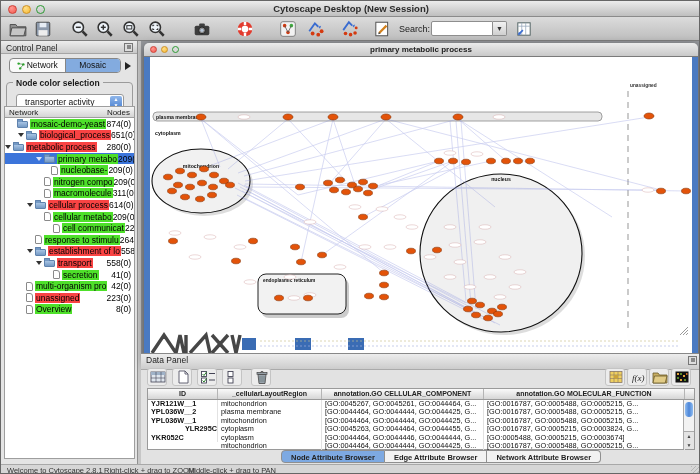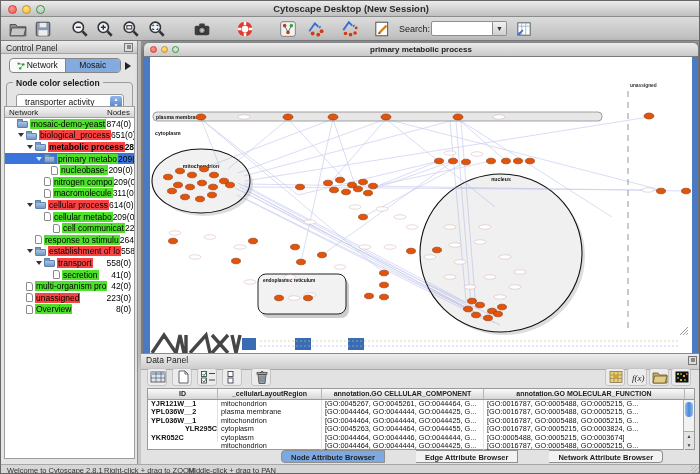--- a/index.html
+++ b/index.html
@@ -123,21 +123,21 @@
     background:linear-gradient(90deg,#8ebbf0,#4d86d8,#8ebbf0);}
   .dp-arrows{position:absolute;left:0;bottom:0;width:10px;height:18px;background:#e4e4e4;
     border-top:1px solid #aaa;font-size:5px;color:#444;text-align:center;line-height:9px;}
   .dp-tabs{position:absolute;left:0;top:96px;width:100%;height:15px;display:flex;
     justify-content:flex-start;padding-left:140px;}
   .dp-tab{font-size:7.5px;font-weight:bold;color:#222;background:#f2f2f2;
     border:1px solid #8f8f8f;padding:1.5px 9px 0 9px;height:13px;}
   .dp-tab.sel{background:#7da9e2;}
   .dp-tab:first-child{border-radius:4px 0 0 4px;}
   .dp-tab:last-child{border-radius:0 4px 4px 0;}
-  .dp-tab + .dp-tab{border-left:none;margin-left:31px;}
+  .dp-tab + .dp-tab{border-left:none;}
   
   .statusbar{position:absolute;left:0;top:463px;width:700px;height:11px;background:#d6d6d6;
     border-top:1px solid #a8a8a8;}
   .status-item{position:absolute;top:1px;font-size:7.5px;color:#333;}
   .s0{left:6px;}.s1{left:103px;}.s2{left:187px;}
   .grip{position:absolute;right:1px;top:1px;width:9px;height:9px;
     background:repeating-linear-gradient(135deg,#b5b5b5 0 1px,transparent 1px 3px);}
 </style>
 </head>
 <body>
@@ -291,21 +291,21 @@
           <span class="ticon folder"></span>
           <span class="chip green">mosaic-demo-yeast</span>
           <span class="nodes">874(0)</span>
         </div>
         <div class="tree-row" style="padding-left: 13px;">
           <span class="tri"></span>
           <span class="ticon folder"></span>
           <span class="chip red">biological_process</span>
           <span class="nodes">651(0)</span>
         </div>
-        <div class="tree-row" style="padding-left: 22px; font-weight: bold;">
+        <div class="tree-row" style="">
           <span class="tri"></span>
           <span class="ticon folder"></span>
           <span class="chip red">metabolic process</span>
           <span class="nodes">280(0)</span>
         </div>
         <div class="tree-row selected" style="padding-left: 31px;">
           <span class="tri"></span>
           <span class="ticon folder"></span>
           <span class="chip green">primary metabo</span>
           <span class="nodes">209(...</span>

